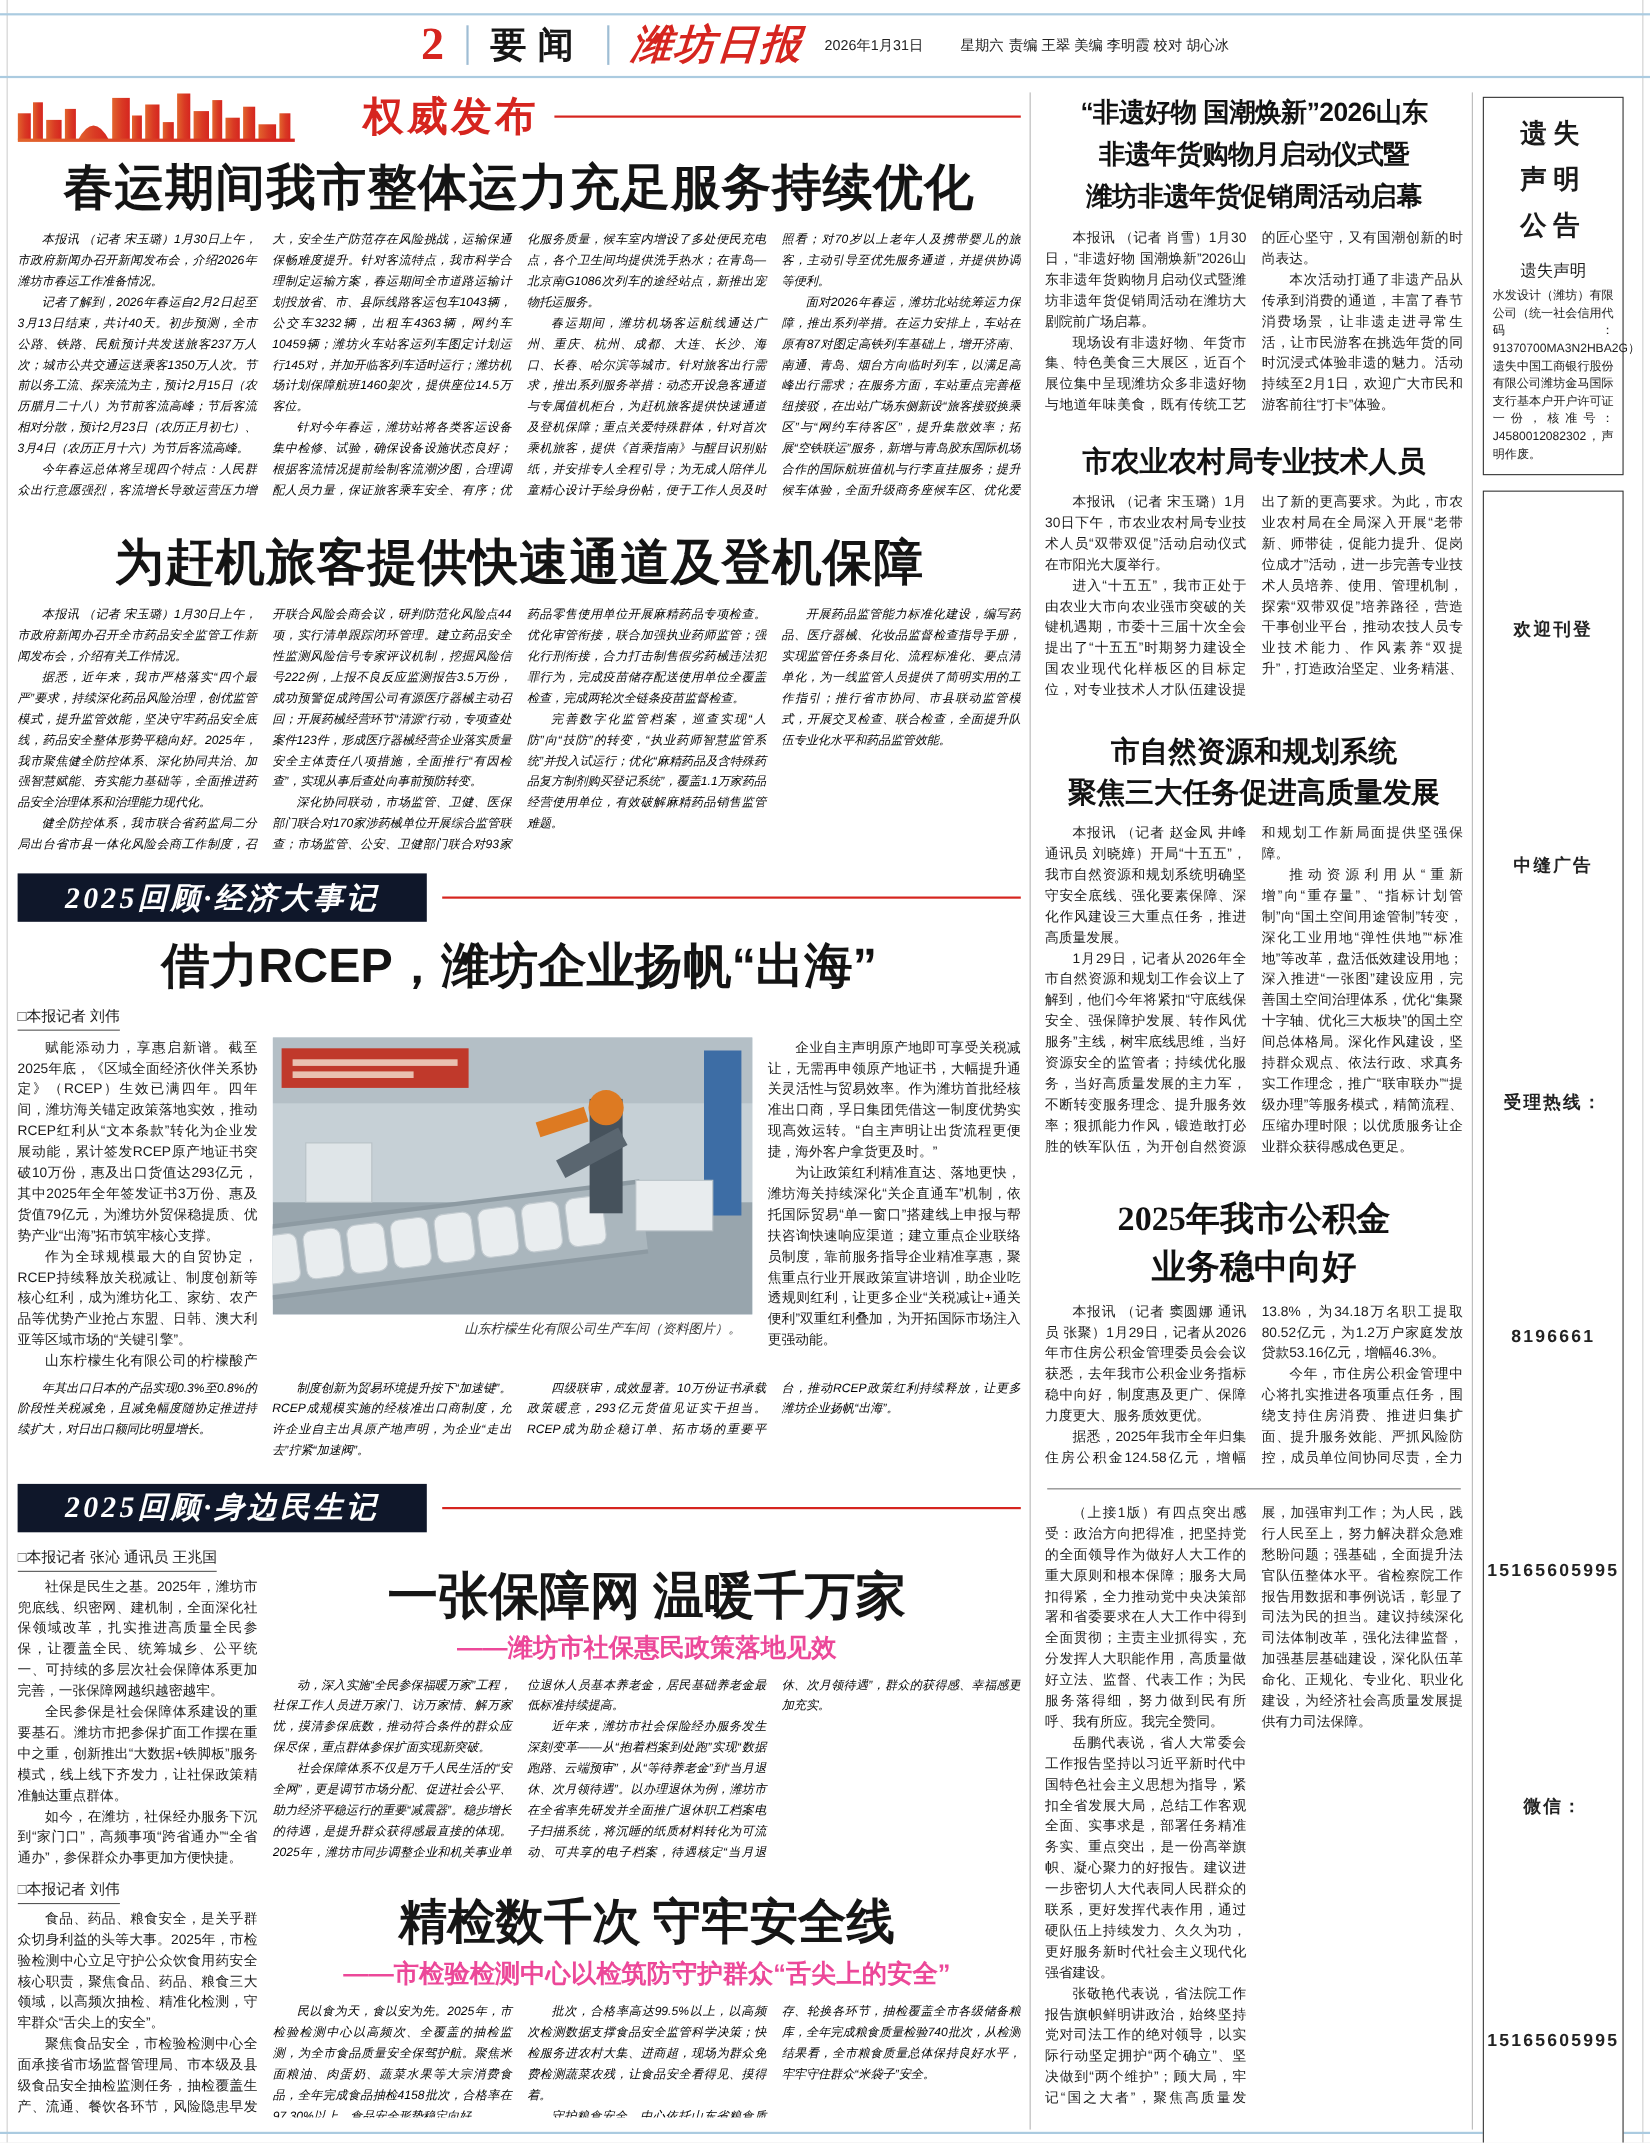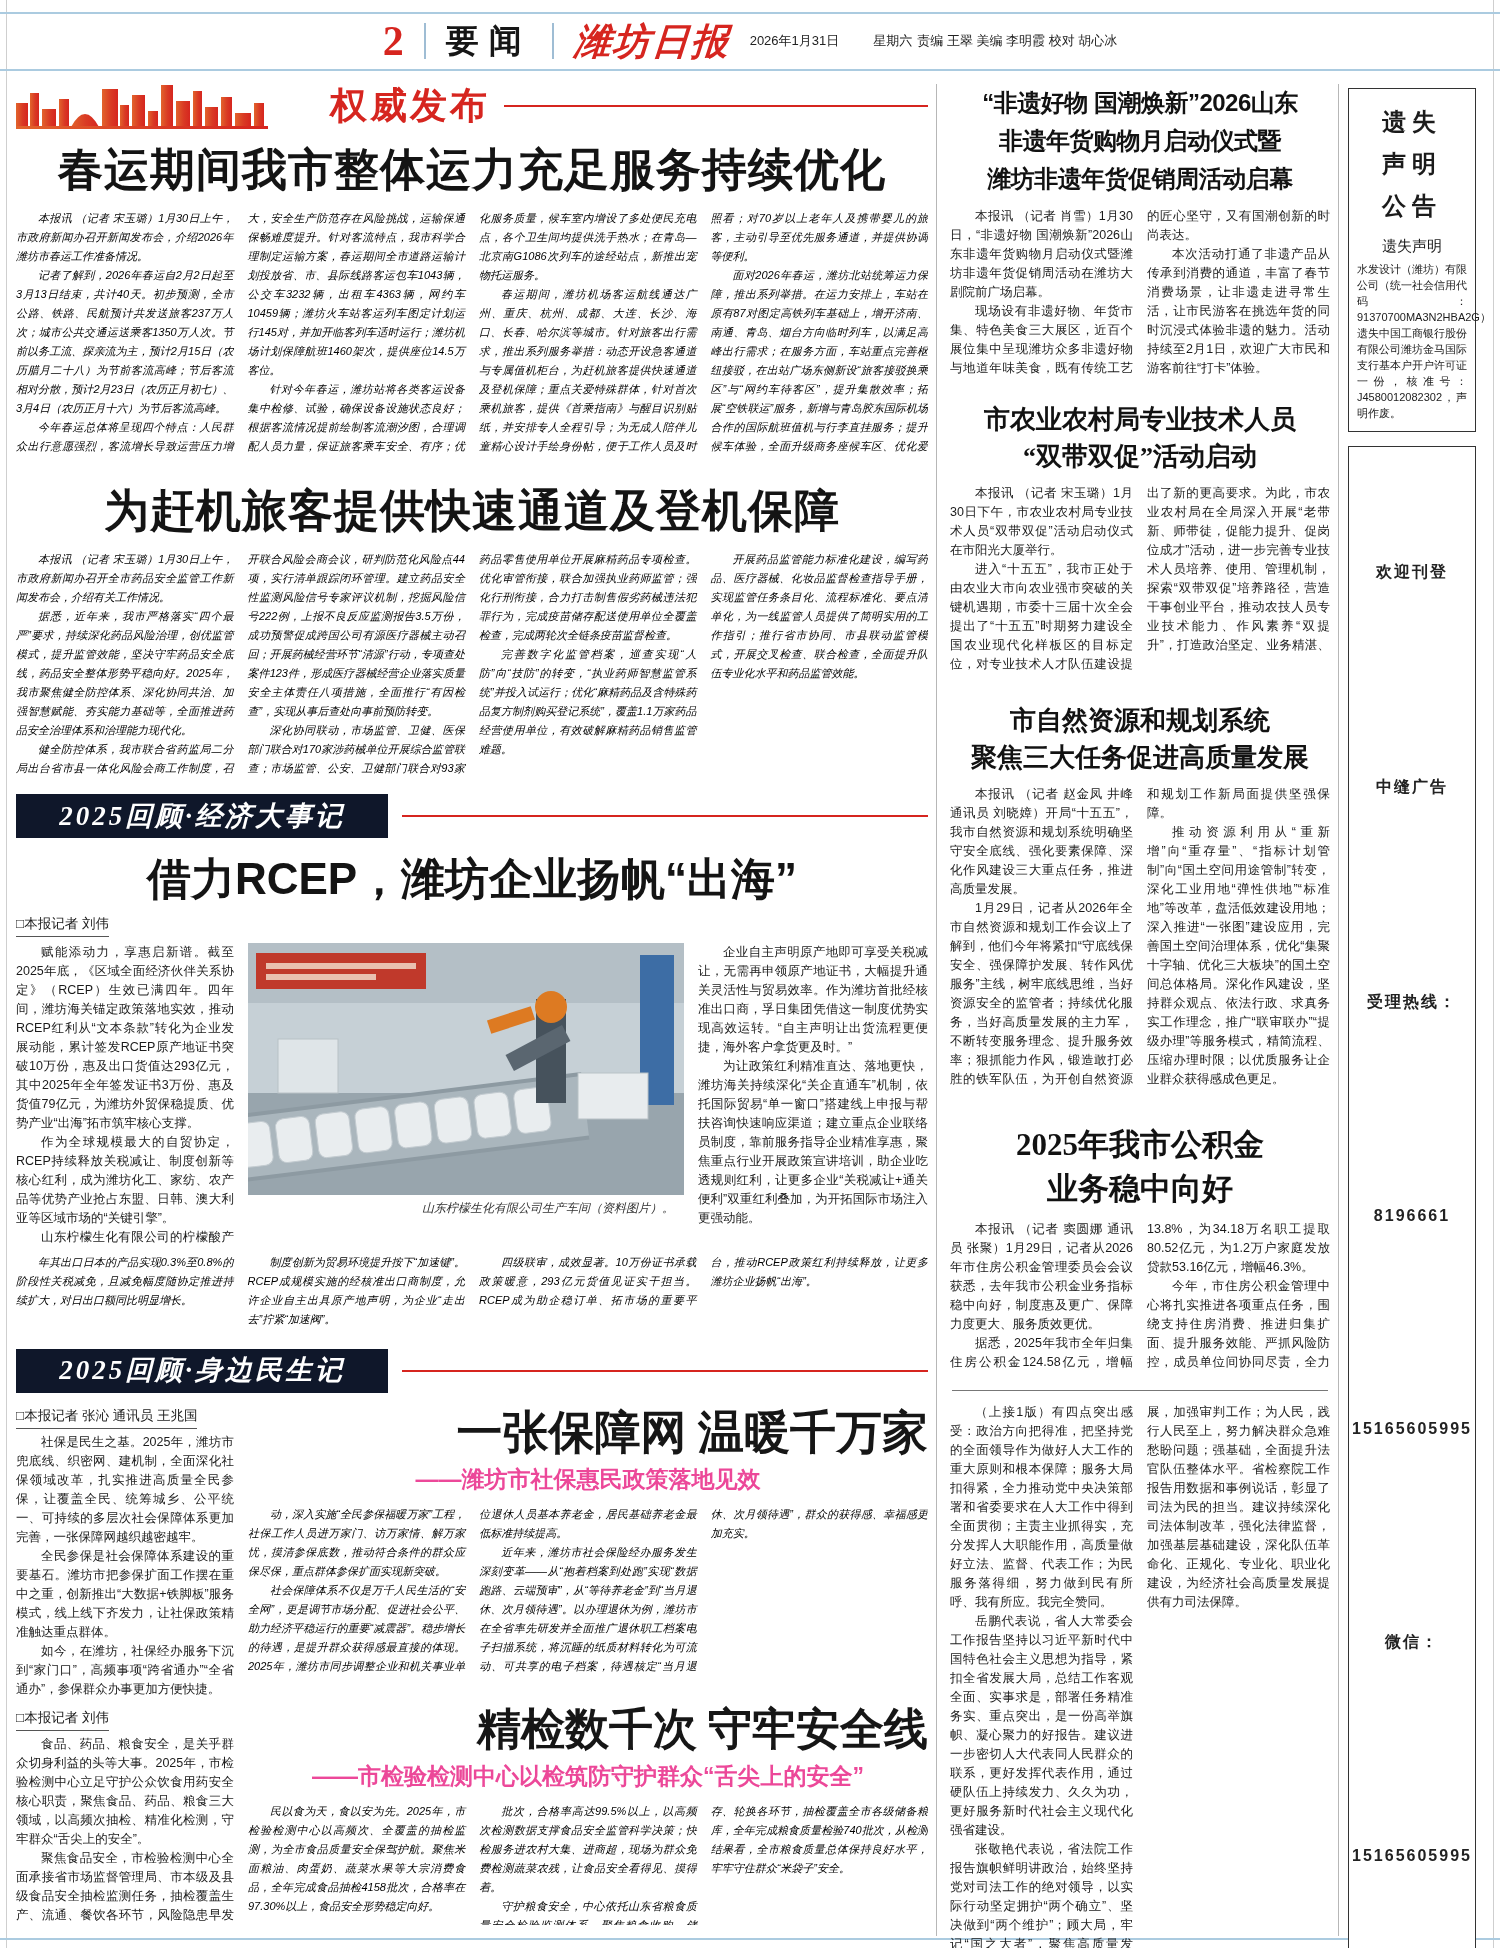--- a/index.html
+++ b/index.html
@@ -59,21 +59,21 @@
   .photo-frame svg { display:block; width:100%; height:100%; }
   .photo-caption { font-size:12px; font-style:italic; color:#333; text-align:right; padding:5px 10px 0 0; }
   .rcep-right { flex:1; }
   .rcep-bottom { margin-top:10px; height:84px; }
 
   
   .ms-row { display:flex; gap:14px; margin-top:12px; height:520px; overflow:hidden; }
   .ms-left { width:218px; flex:none; overflow:hidden; }
   .ms-left .mini { height:auto; }
   .ms-right { flex:1; }
-  .sub-head { font:bold 46px/1.12 "Liberation Serif", serif; text-align:right; margin:2px 0 6px; color:#161616; }
+  .sub-head { font:bold 46px/1.12 "Liberation Serif", serif; text-align:center; margin:20px 0 6px; color:#161616; }
   .sub-head.jj { font-size:44px; margin-top:18px; }
   .sub-sub { font-size:23px; font-weight:bold; text-align:center; margin-bottom:10px; color:#ec4899; }
   .bz-body { height:182px; } .jj-body { height:142px; }
   .byline2 { margin-top:10px; }
 
   
   .mid-title { font-weight:bold; text-align:center; color:#121212; }
   .mid-title div { white-space:nowrap; }
   .t1 { font-size:24px; line-height:38px; letter-spacing:-0.5px; }
   .t2, .t3 { font:bold 26px/37px "Liberation Serif", serif; }
@@ -286,21 +286,20 @@
         <div>潍坊非遗年货促销周活动启幕</div>
       </div>
     <div class="mid-body mb1">
         <p>本报讯 （记者 肖雪）1月30日，“非遗好物 国潮焕新”2026山东非遗年货购物月启动仪式暨潍坊非遗年货促销周活动在潍坊大剧院前广场启幕。</p>
         <p>现场设有非遗好物、年货市集、特色美食三大展区，近百个展位集中呈现潍坊众多非遗好物与地道年味美食，既有传统工艺的匠心坚守，又有国潮创新的时尚表达。</p>
         <p>本次活动打通了非遗产品从传承到消费的通道，丰富了春节消费场景，让非遗走进寻常生活，让市民游客在挑选年货的同时沉浸式体验非遗的魅力。活动持续至2月1日，欢迎广大市民和游客前往“打卡”体验。</p>
       </div>
 
     <div class="mid-title t2">
         <div>市农业农村局专业技术人员</div>
-        <div>“双带双促”活动启动</div>
       </div>
     <div class="mid-body mb2">
         <p>本报讯 （记者 宋玉璐）1月30日下午，市农业农村局专业技术人员“双带双促”活动启动仪式在市阳光大厦举行。</p>
         <p>进入“十五五”，我市正处于由农业大市向农业强市突破的关键机遇期，市委十三届十次全会提出了“十五五”时期努力建设全国农业现代化样板区的目标定位，对专业技术人才队伍建设提出了新的更高要求。为此，市农业农村局在全局深入开展“老带新、师带徒，促能力提升、促岗位成才”活动，进一步完善专业技术人员培养、使用、管理机制，探索“双带双促”培养路径，营造干事创业平台，推动农技人员专业技术能力、作风素养“双提升”，打造政治坚定、业务精湛、作风优良的高素质专业技术队伍。</p>
       </div>
 
     <div class="mid-title t3">
         <div>市自然资源和规划系统</div>
         <div>聚焦三大任务促进高质量发展</div>
       </div>

